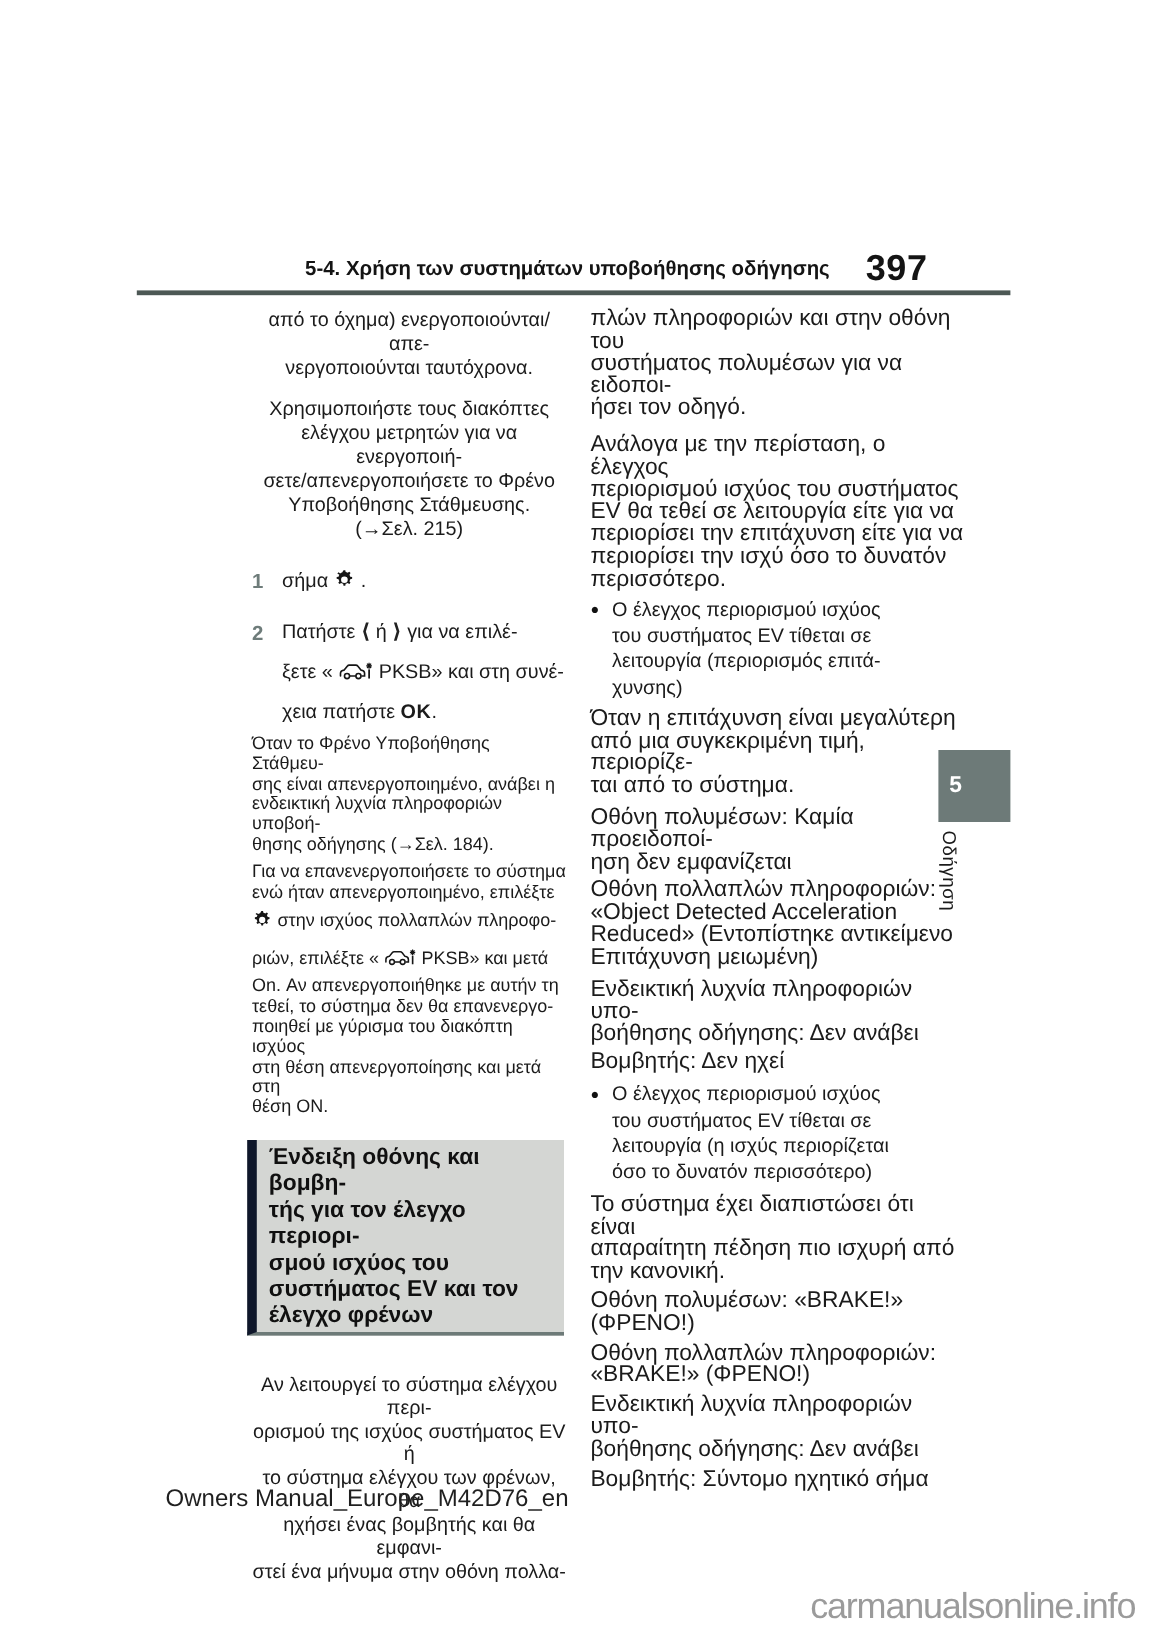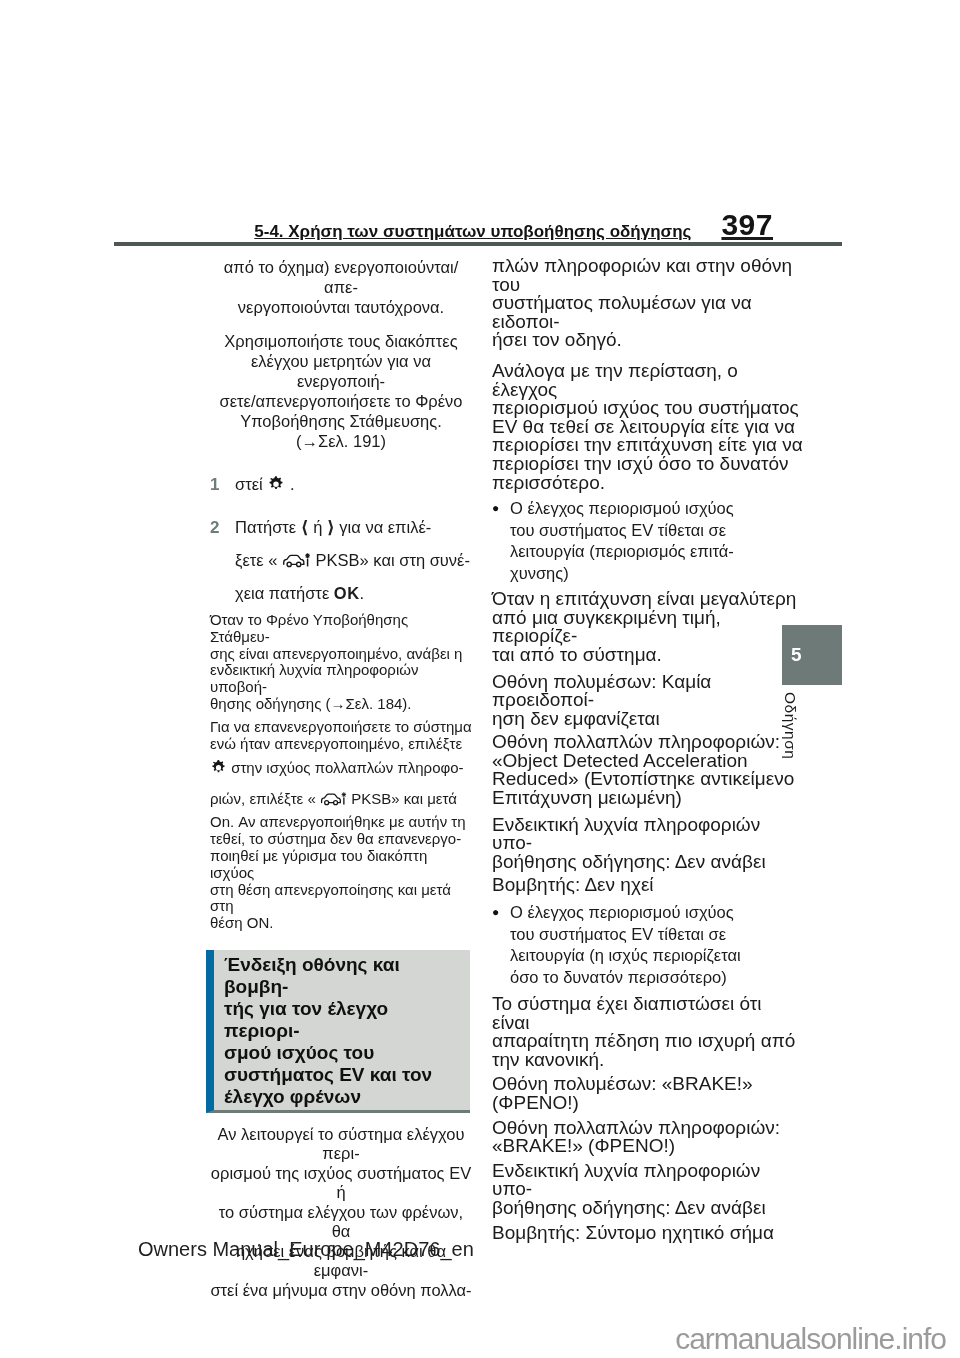--- a/index.html
+++ b/index.html
@@ -1,22 +1,22 @@
 <!DOCTYPE html>
 <html><head>
 <meta charset="utf-8">
 <style>
   html,body{margin:0;padding:0;background:#ffffff;}
   .page{position:relative;width:960px;height:1358px;background:#ffffff;overflow:hidden;
         font-family:"Liberation Sans","DejaVu Sans",sans-serif;color:#1b1b1b;}
 
   
   .page-header{position:absolute;left:114px;top:206px;width:728px;height:36px;
-               display:flex;align-items:flex-end;justify-content:flex-end;
-               padding-right:69px;box-sizing:border-box;gap:30px;text-decoration:underline;}
+               display:flex;align-items:center;justify-content:flex-end;
+               padding-right:69px;box-sizing:border-box;gap:30px;}
   .header-title{font-size:17px;font-weight:bold;white-space:nowrap;color:#141414;}
   .page-number{font-size:30px;font-weight:bold;color:#141414;letter-spacing:0.5px;}
   .header-rule{position:absolute;left:114px;top:242px;width:728px;height:4px;background:#4d5855;}
 
   
   .col{position:absolute;top:257px;}
   .col-left{left:210px;width:262px;}
   .col-right{left:492px;width:312px;}
 
   p{margin:0;}
@@ -34,22 +34,22 @@
 
   .icon{display:inline-block;vertical-align:-3px;color:#161616;}
   .icon svg{display:block;}
 
   
   .note{font-size:15px;line-height:16.8px;white-space:pre-line;}
   .note1{margin-bottom:6px;}
   .note-iconline{font-size:15px;line-height:31px;white-space:nowrap;}
 
   
-  .head-box{margin:18px 0 12px -4px;width:264px;box-sizing:border-box;
-            background:#d4d6d3;border-left:8px solid #0369a1;border-bottom:3px solid #6d7a78;
+  .head-box{margin:18px 0 32px -4px;width:264px;box-sizing:border-box;
+            background:#d4d6d3;border-left:8px solid #0f172a;border-bottom:3px solid #6d7a78;
             padding:4px 6px 2px 10px;}
   .head-box h2{margin:0;font-size:19px;line-height:22px;font-weight:bold;color:#101010;white-space:pre-line;}
   .body-last{line-height:19.5px;}
 
   
   .rbody{font-size:19px;line-height:18.6px;white-space:pre-line;}
   .bullet{display:flex;margin:1px 0 0 0;}
   .b1{margin-bottom:6px;} .b2{margin-bottom:7px;}
   .dot{width:18px;flex:0 0 18px;font-size:12px;line-height:21.5px;color:#111;}
   .btext{font-size:16.5px;line-height:21.5px;white-space:pre-line;}
@@ -76,27 +76,27 @@
   </header>
   <div class="header-rule"></div>
 
   <section class="col col-left">
     <p class="body mb14">από το όχημα) ενεργοποιούνται/απε-
 νεργοποιούνται ταυτόχρονα.</p>
     <p class="body mb17">Χρησιμοποιήστε τους διακόπτες
 ελέγχου μετρητών για να ενεργοποιή-
 σετε/απενεργοποιήσετε το Φρένο
 Υποβοήθησης Στάθμευσης.
-(→Σελ. 191)</p>
+(→Σελ. 215)</p>
 
     <div class="step step1">
       <span class="step-num">1</span>
       <div class="step-body">
         <div class="step-line">
-          <span>στεί</span>
+          <span>σήμα</span>
           <span class="icon">
             <svg width="18" height="18" viewBox="0 0 24 24" fill="currentColor" fill-rule="evenodd">
               <path d="M11 1.5h2l.4 2.1c.8.2 1.5.5 2.2.9l1.8-1.2 1.4 1.4-1.2 1.8c.4.7.7 1.4.9 2.2l2.1.4v2l-2.1.4c-.2.8-.5 1.5-.9 2.2l1.2 1.8-1.4 1.4-1.8-1.2c-.7.4-1.4.7-2.2.9l-.4 2.1h-2l-.4-2.1c-.8-.2-1.5-.5-2.2-.9l-1.8 1.2-1.4-1.4 1.2-1.8c-.4-.7-.7-1.4-.9-2.2l-2.1-.4v-2l2.1-.4c.2-.8.5-1.5.9-2.2L4.1 5.3l1.4-1.4 1.8 1.2c.7-.4 1.4-.7 2.2-.9L11 1.5zm1 7a3.7 3.7 0 1 0 0 7.4 3.7 3.7 0 0 0 0-7.4z"></path>
             </svg>
           </span>
           <span>.</span>
         </div>
       </div>
     </div>
 

